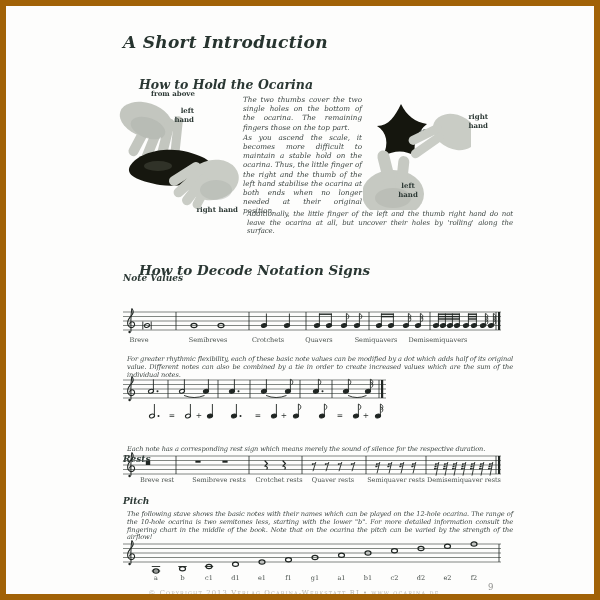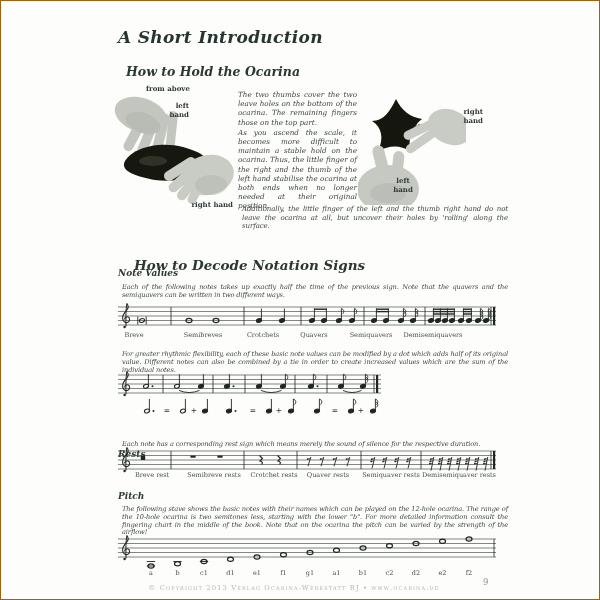--- a/index.html
+++ b/index.html
@@ -1,23 +1,23 @@
 <!DOCTYPE html>
 <html><head>
 <meta charset="utf-8">
 <style>
   html,body{margin:0;padding:0;background:#ffffff;}
   .page{
     position:relative;width:600px;height:600px;box-sizing:border-box;
-    background:#fdfdfc;border:1px solid #a16207;overflow:hidden;
+    background:#fdfdfc;border:6px solid #a16207;overflow:hidden;
     font-family:"DejaVu Serif", serif;color:#39423f;
   }
   .abs{position:absolute;}
   .title{font-size:17px;font-weight:bold;font-style:italic;color:#27342f;letter-spacing:.3px;margin:0;}
-  .h2{font-size:12.5px;font-weight:bold;font-style:italic;color:#2a3733;margin:8px;}
+  .h2{font-size:12.5px;font-weight:bold;font-style:italic;color:#2a3733;margin:16px;}
   .h2b{font-size:13.5px;font-weight:bold;font-style:italic;color:#2a3733;margin:16px;}
   .h3{font-size:9px;font-weight:bold;font-style:italic;color:#2c3935;margin:0;}
   .body-text{font-size:6.6px;line-height:7.8px;font-style:italic;text-align:justify;
     letter-spacing:-0.1px;color:#3f4845;margin:4px;}
   .col-text{font-size:7.2px;line-height:9.2px;font-style:italic;text-align:justify;
     color:#3f4845;margin:0 0 1px 0;}
   .photo-label{font-size:7px;font-weight:bold;color:#2e3a36;line-height:8.5px;}
   .footer{left:0;right:12px;top:583px;text-align:center;font-variant:small-caps;
     font-size:6.8px;letter-spacing:1.1px;color:#b8b8b4;}
   .pagenum{left:482px;top:576px;font-size:8.5px;color:#8e8e8b;}
@@ -51,21 +51,21 @@
         <rect x="72" y="74" width="10" height="36" rx="5" transform="rotate(38 77 92)"></rect>
         <rect x="80" y="80" width="9" height="32" rx="4.5" transform="rotate(28 84 96)"></rect>
       </g>
       <ellipse cx="98" cy="92" rx="16" ry="10" fill="#b2b6af" opacity="0.5"></ellipse>
     </svg>
   </figure>
   <div class="abs photo-label" style="left:158px;top:101px;width:30px;text-align:right;">left hand</div>
   <div class="abs photo-label" style="left:160px;top:200px;width:72px;text-align:right;">right hand</div>
 
   <div class="abs" style="left:237px;top:89px;width:119px;">
-    <p class="col-text">The two thumbs cover the two leave holes on the bottom of the ocarina. The remaining fingers those on the top part.</p>
+    <p class="col-text">The two thumbs cover the two single holes on the bottom of the ocarina. The remaining fingers those on the top part.</p>
     <p class="col-text">As you ascend the scale, it becomes more difficult to maintain a stable hold on the ocarina. Thus, the little finger of the right and the thumb of the left hand stabilise the ocarina at both ends when no longer needed at their original position.</p>
   </div>
 
   <div class="abs photo-label" style="left:383px;top:84px;margin-top:37px;">from below</div>
   <figure class="abs" style="left:357px;top:92px;">
     <svg width="108" height="112" viewBox="0 0 108 112">
       <path d="M38,6 C44,18 52,24 64,26 C54,34 50,44 52,58 C42,52 32,52 20,58 C26,46 24,34 14,28 C26,28 32,18 38,6 Z" fill="#15160e"></path>
       <g fill="#c9ccc5">
         <ellipse cx="92" cy="34" rx="23" ry="17" transform="rotate(24 92 34)"></ellipse>
         <rect x="58" y="18" width="9" height="36" rx="4.5" transform="rotate(64 62 36)"></rect>
@@ -80,21 +80,20 @@
     </svg>
   </figure>
   <div class="abs photo-label" style="left:450px;top:107px;width:32px;text-align:right;">right hand</div>
   <div class="abs photo-label" style="left:388px;top:176px;width:28px;text-align:center;">left hand</div>
 
   <p class="abs body-text" style="left:237px;top:200px;width:266px;font-size:7px;line-height:8.6px;">Additionally, the little finger of the left and the thumb right hand do not leave the ocarina at all, but uncover their holes by 'rolling' along the surface.</p>
 
   <h2 class="abs h2b" style="left:117px;top:240px;">How to Decode Notation Signs</h2>
 
   <h3 class="abs h3" style="left:117px;top:267px;">Note Values</h3>
-  <p class="abs body-text" style="left:117px;top:279px;width:386px;">Each of the following notes takes up exactly half the time of the previous sign. Note that the quavers and the semiquavers can be written in two different ways.</p>
 
   <p class="abs body-text" style="left:117px;top:346px;width:386px;">For greater rhythmic flexibility, each of these basic note values can be modified by a dot which adds half of its original value. Different notes can also be combined by a tie in order to create increased values which are the sum of the individual notes.</p>
 
   <h3 class="abs h3" style="left:117px;top:448px;">Rests</h3>
   <p class="abs body-text" style="left:117px;top:436px;width:386px;">Each note has a corresponding rest sign which means merely the sound of silence for the respective duration.</p>
 
   <h3 class="abs h3" style="left:117px;top:490px;">Pitch</h3>
   <p class="abs body-text" style="left:117px;top:501px;width:386px;">The following stave shows the basic notes with their names which can be played on the 12-hole ocarina. The range of the 10-hole ocarina is two semitones less, starting with the lower "b". For more detailed information consult the fingering chart in the middle of the book. Note that on the ocarina the pitch can be varied by the strength of the airflow!</p>
 
   <div class="abs" id="staves-layer" style="left:0;top:0;width:544px;height:600px;pointer-events:none;">

